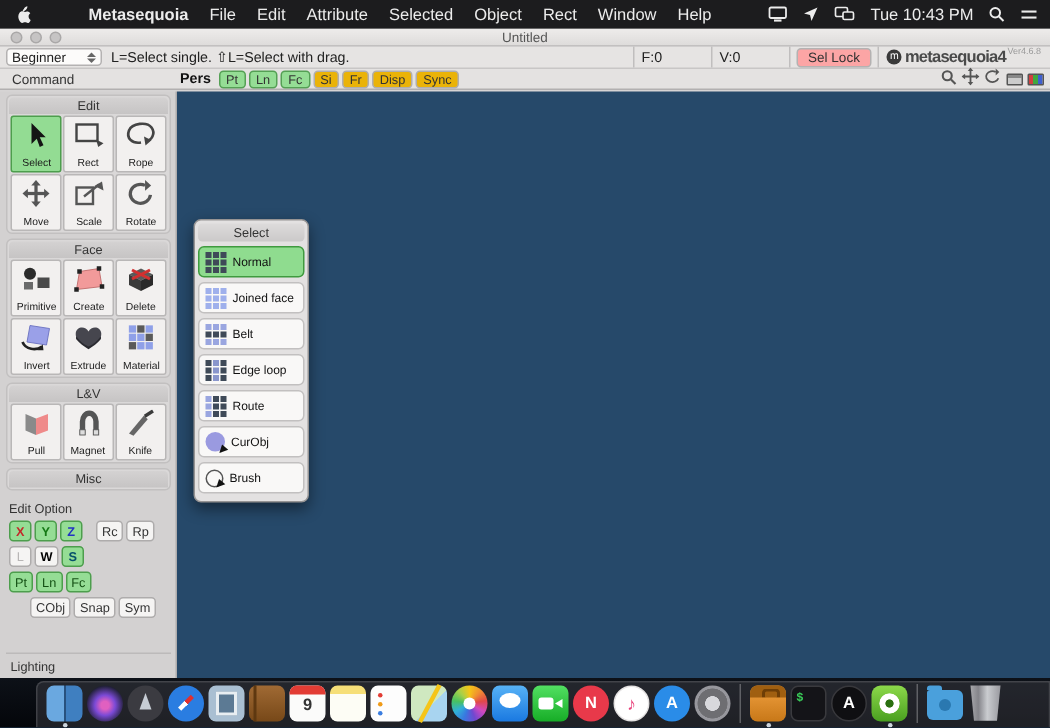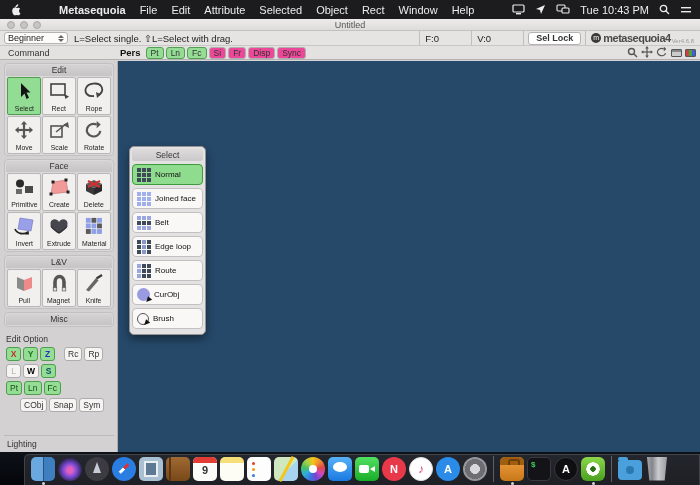--- a/index.html
+++ b/index.html
@@ -28,30 +28,30 @@
   .modebox { width:64px; margin:1px 0 1px 4px; background:#fcfbfa; border:1px solid #b4b2b2; border-radius:3px;
     font-size:9px; display:flex; align-items:center; padding:0 3px; color:#222; }
   .modebox .stp { margin-left:auto; display:flex; flex-direction:column; gap:1px; }
   .modebox .stp i { width:0;height:0;border-left:3px solid transparent;border-right:3px solid transparent; }
   .modebox .stp i.u { border-bottom:3px solid #666; }
   .modebox .stp i.d { border-top:3px solid #666; }
   .hint { margin-left:6px; align-self:center; font-size:9.5px; white-space:nowrap; }
   .tb1-right { margin-left:auto; display:flex; align-items:stretch; }
   .cnt { width:52px; border-left:1px solid #c0bebe; display:flex; align-items:center; padding-left:5px; font-size:9.5px; }
   .sellock { border-left:1px solid #c0bebe; border-right:1px solid #c0bebe; display:flex; align-items:center; padding:0 4px; }
-  .sellock b { font-weight:bold; background:#ffffff; border:1px solid #b4b2b2; border-radius:3px; padding:0 7px; font-size:9px; line-height:11px; color:#333; }
-  .logo { display:flex; align-items:flex-end; padding:0 6px 0 5px; align-self:center; }
+  .sellock b { font-weight:normal; background:#fca5a5; border:1px solid #b4b2b2; border-radius:3px; padding:0 7px; font-size:9px; line-height:11px; color:#333; }
+  .logo { display:flex; align-items:flex-start; padding:0 6px 0 5px; align-self:center; }
   .logo .lm { width:10px; height:10px; border-radius:50%; background:#3a3a3a; color:#fff; font-size:7px; line-height:10px; text-align:center; margin-right:2px; align-self:center; }
   .logo .lt { font-size:11px; font-weight:bold; color:#4a4a4a; letter-spacing:-0.5px; }
   .logo .lv { font-size:6px; color:#999; margin-left:1px; }
 
   .toolbar2 { height:14px; background:#e4e2e1; border-bottom:1px solid #b2b0b0; display:flex; align-items:center; }
   .cmdlabel { width:118px; font-size:9px; color:#333; padding-left:8px; flex:none; }
   .viewlabel { font-weight:bold; font-size:9.5px; color:#111; margin:0 5px 0 2px; }
-  .tg { font-size:8.5px; line-height:10px; padding:0 4px; border:1px solid #b0aeae; background:#ec4899; border-radius:3px; margin-right:2px; color:#333; }
+  .tg { font-size:8.5px; line-height:10px; padding:0 4px; border:1px solid #b0aeae; background:#eab308; border-radius:3px; margin-right:2px; color:#333; }
   .tg.on { background:#95dd95; border-color:#55a055; }
   .tb2-right { margin-left:auto; display:flex; align-items:center; gap:3px; padding-right:4px; }
   .chip { width:11px; height:8px; border-radius:1px; }
   .chip.mono { background:linear-gradient(#888 0 2px,#ccc 2px); border:1px solid #555; }
   .chip.rgb { background:linear-gradient(90deg,#d04040 0 33%,#40a840 33% 66%,#4060d0 66%); border:1px solid #555; }
 
   
   .appbody { position:absolute; top:42px; bottom:0; left:0; right:0; display:flex; }
   .sidebar { width:118px; flex:none; background:#d3d1d1; border-right:1px solid #aeacac; padding:2px 3px 2px 4px;
     display:flex; flex-direction:column; }

